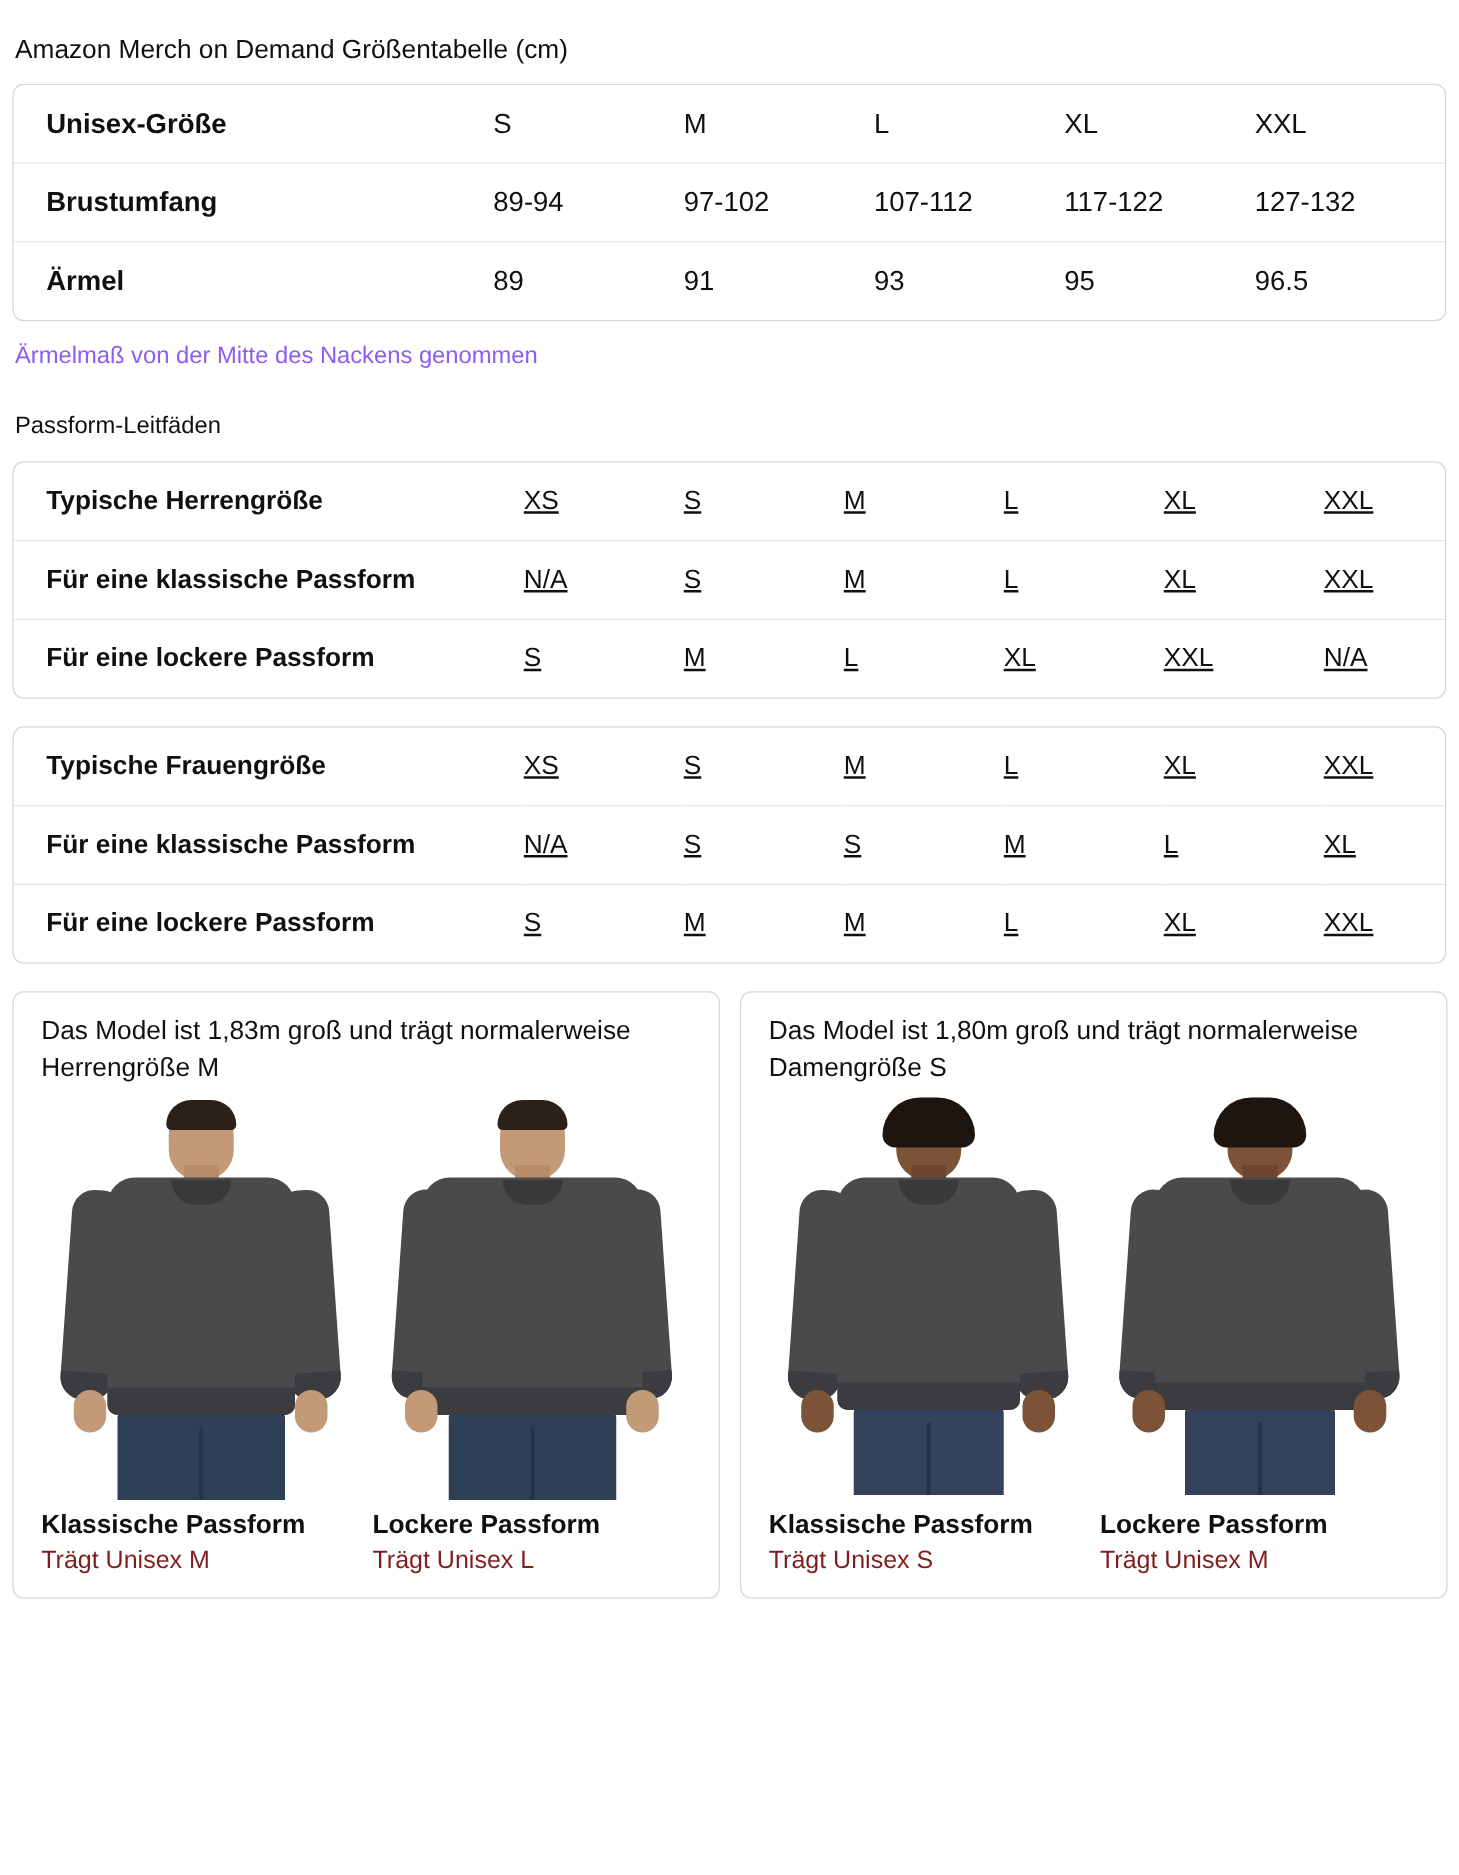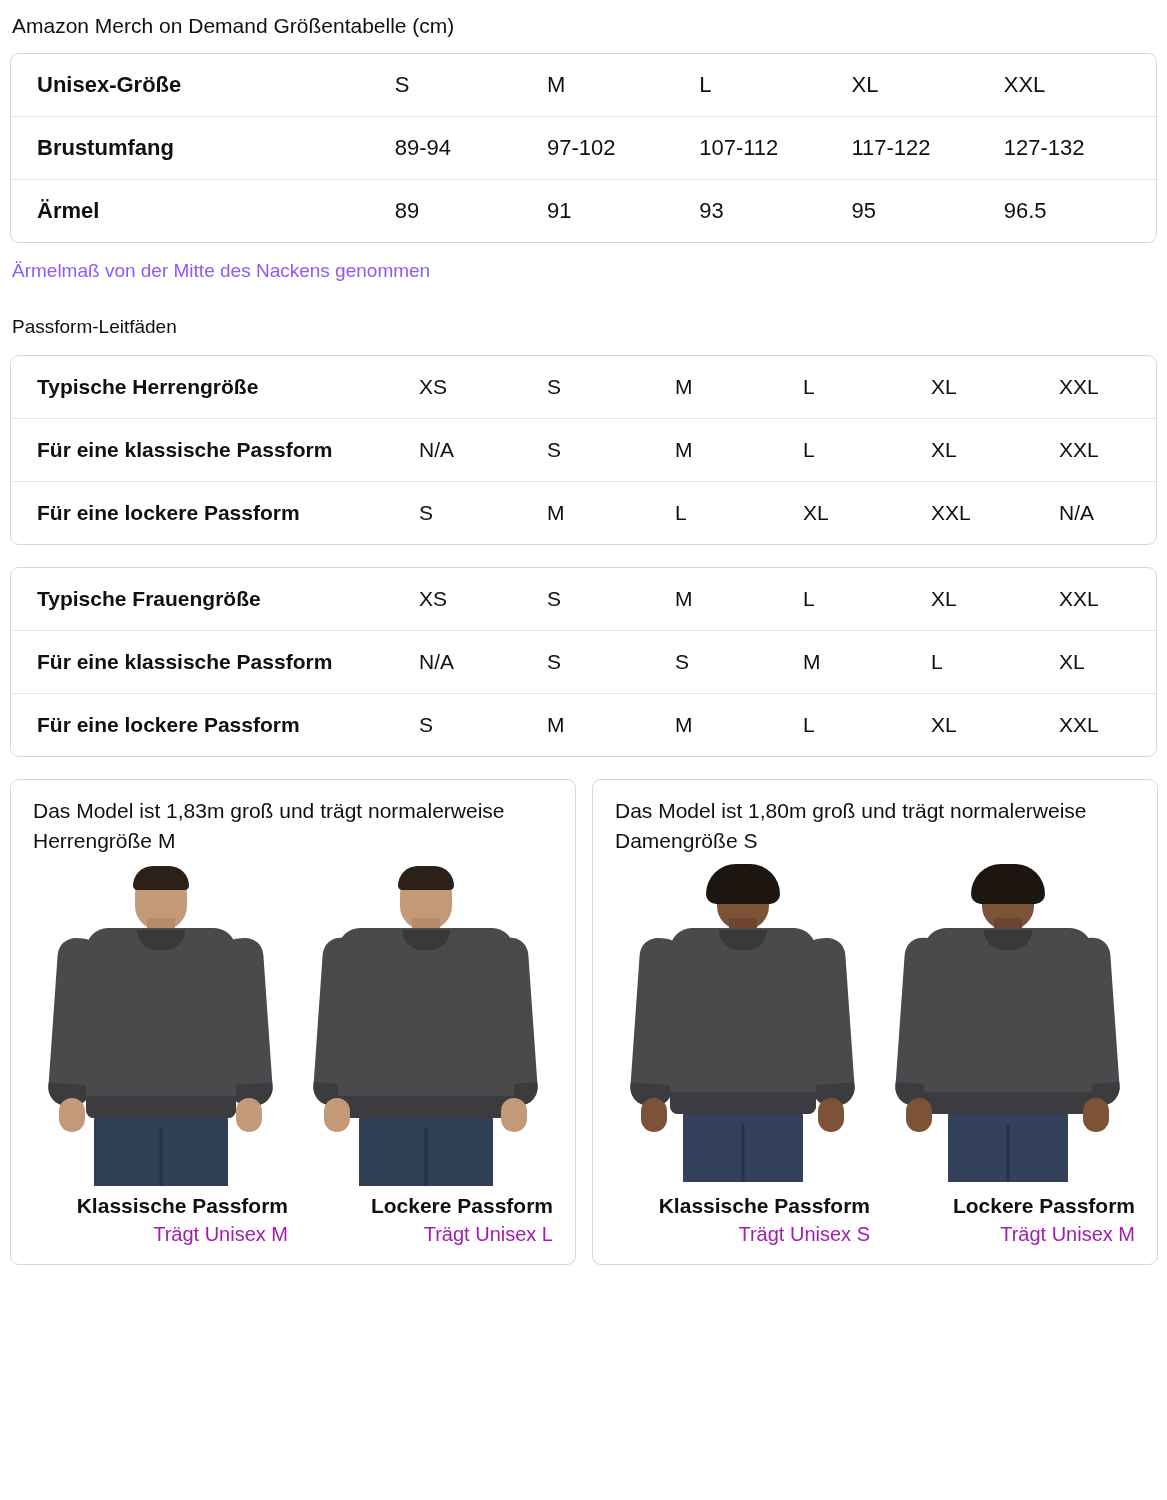--- a/index.html
+++ b/index.html
@@ -16,21 +16,21 @@
     overflow: hidden;
   }
   .page {
     width: 1167px;
     padding: 8px 10px 0 10px;
   }
   .heading {
     font-size: 21px;
     line-height: 30px;
     color: #0f1111;
-    margin: 3px 0 12px 2px;
+    margin: 17px 0 12px 2px;
     font-weight: 400;
   }
   .note {
     font-size: 19px;
     line-height: 28px;
     color: #8b5cf6;
     margin: 14px 0 0 2px;
     font-weight: 400;
   }
   .subheading {
@@ -63,21 +63,21 @@
   .tablewrap tr:last-child td { border-bottom: none; }
   .tablewrap td.rowhead {
     font-weight: bold;
     padding-left: 26px;
   }
   
   .t-measure td.rowhead { width: 383px; }
   .t-measure td.c { width: 152px; }
   
   .t-fit td.rowhead { width: 408px; }
-  .t-fit td.c { width: 128px; }
+  .t-fit td.c { width: 128px; text-decoration: underline; }
   .t-fit td { font-size: 21px; }
   .t-fit td.rowhead { font-size: 21px; }
   .spacer-22 { height: 22px; }
 
   .models-row {
     display: flex;
     gap: 16px;
     margin-top: 22px;
   }
   .model-card {
@@ -93,40 +93,40 @@
     color: #0f1111;
     margin-bottom: 10px;
   }
   .figures {
     display: flex;
     justify-content: space-between;
     gap: 10px;
   }
   .figure {
     width: 255px;
-    text-align: right;
+    text-align: left;
   }
   .fig-art {
     height: 320px;
     position: relative;
     margin: 0 auto;
     width: 255px;
   }
   .fig-label {
     font-size: 21px;
     font-weight: bold;
     line-height: 28px;
     margin-top: 6px;
     color: #0f1111;
     white-space: nowrap;
   }
   .fig-sub {
     font-size: 20px;
     line-height: 28px;
-    color: #a21caf;
+    color: #7f1d1d;
   }
 
   
   .person { position: absolute; left: 0; top: 0; width: 255px; height: 320px; }
   .head {
     position: absolute;
     left: 50%;
     transform: translateX(-50%);
     top: 2px;
     width: 52px;

